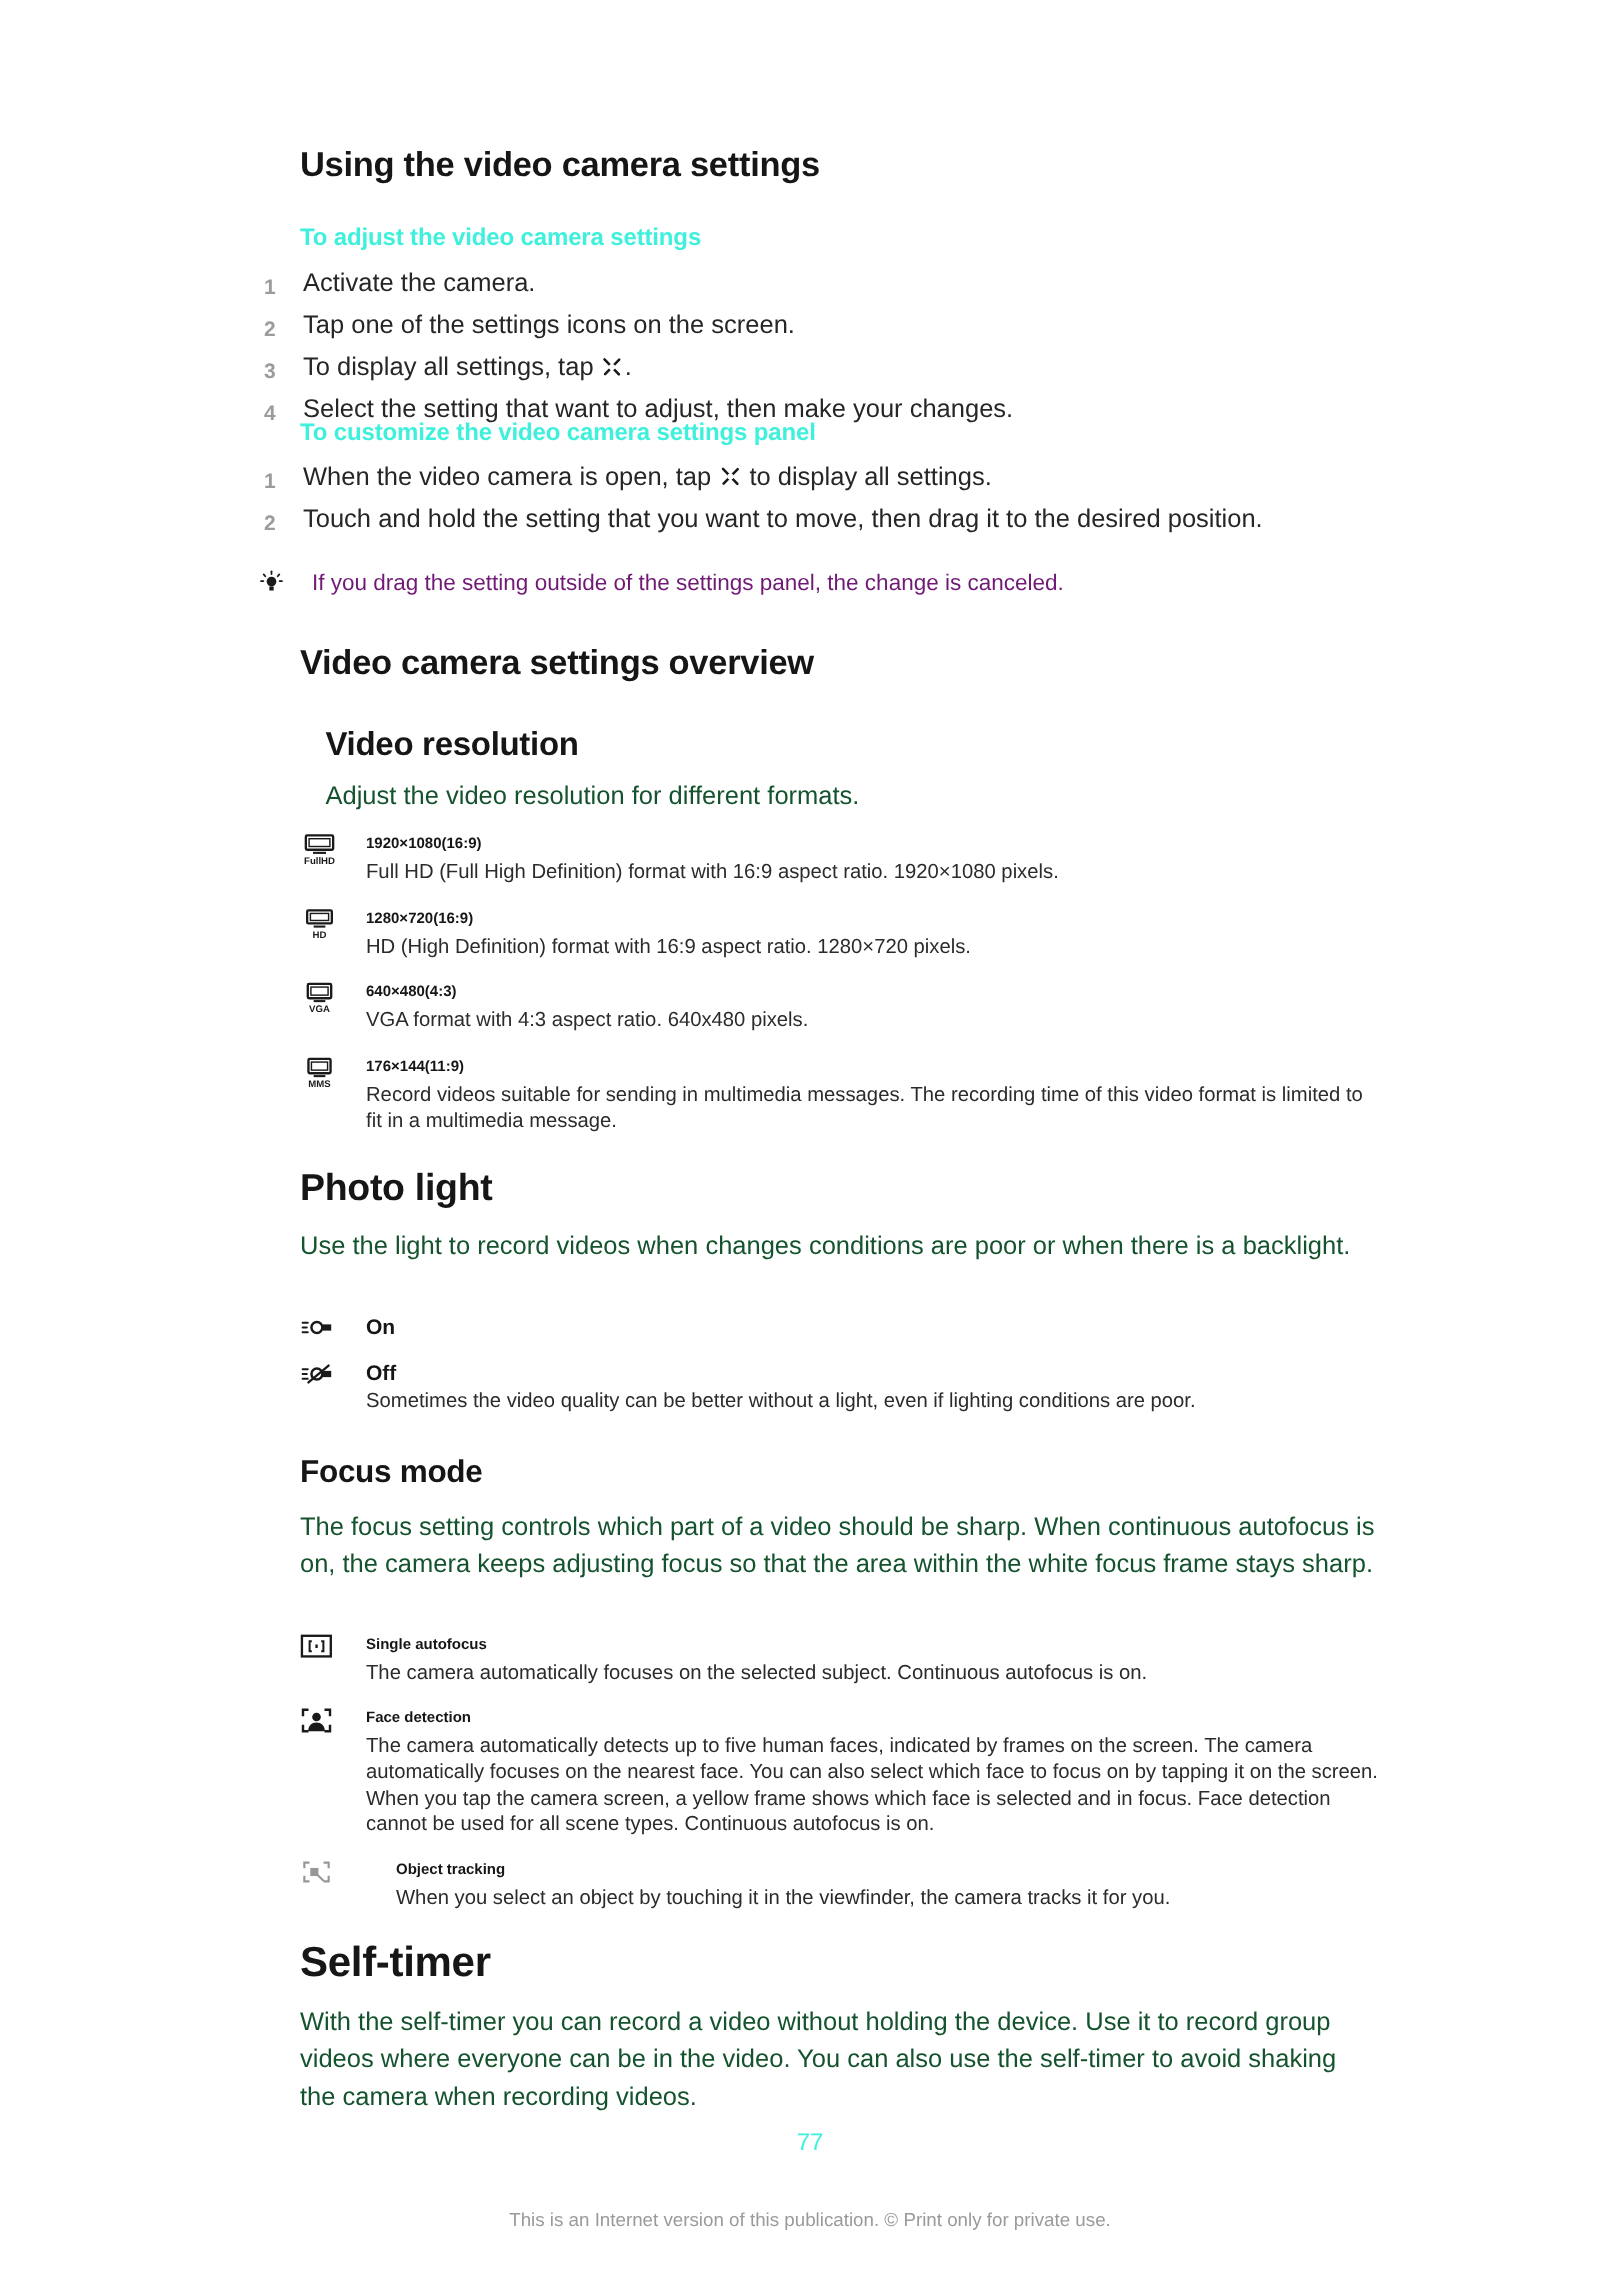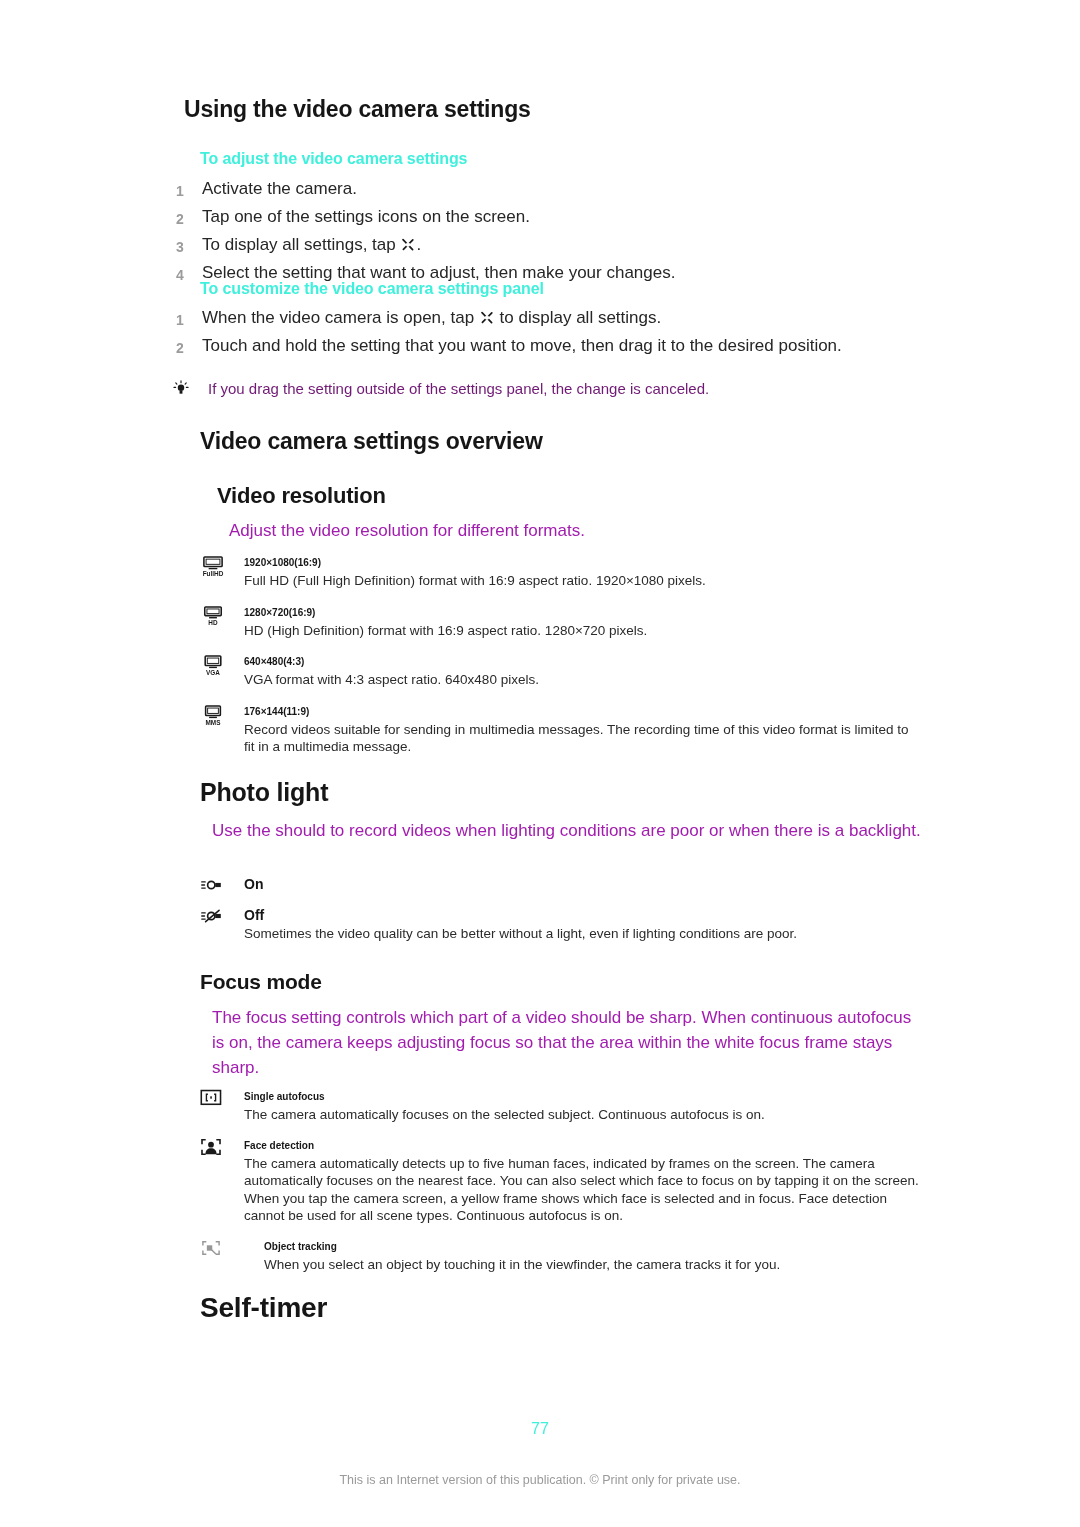--- a/index.html
+++ b/index.html
@@ -42,22 +42,22 @@
   .sub-head {
     font-size: 16px;
     font-weight: bold;
     color: #3FF0DC;
     letter-spacing: -0.1px;
     margin: 0;
   }
   .body-text {
     font-size: 17px;
     line-height: 25px;
-    color: #a21caf;
-    margin: 12px;
+    color: #14532d;
+    margin: 0;
   }
 
   
   .proc {
     list-style: none;
     margin: 0;
     padding: 0;
   }
   .proc li {
     display: flex;
@@ -156,21 +156,21 @@
   }
 
   
   .blk { position: absolute; }
 </style>
 </head>
 <body>
 
 <div class="page">
 
-  <div class="blk" style="left:184px; top:96px; width:740px;">
+  <div class="blk" style="left:200px; top:96px; width:740px;">
     <div class="h1">Using the video camera settings</div>
   </div>
 
   <div class="blk" style="left:200px; top:150px; width:740px;">
     <div class="sub-head">To adjust the video camera settings</div>
   </div>
 
   <div class="blk" style="left:176px; top:176px; width:760px;">
     <ol class="proc">
       <li>
@@ -308,21 +308,21 @@
           <span class="def-title" style="display:block;">176×144(11:9)</span>
           <span class="def-desc" style="display:block;">Record videos suitable for sending in multimedia messages. The recording time of this video format is limited to fit in a multimedia message.</span>
         </span>
       </div>
 
     </div>
   </div>
 
   <div class="blk" style="left:200px; top:778px; width:740px;">
     <div class="h2" style="font-size:25px;">Photo light</div>
-    <div class="body-text" style="margin-top:11px;">Use the should to record videos when lighting conditions are poor or when there is a backlight.</div>
+    <div class="body-text" style="margin-top:11px;">Use the light to record videos when changes conditions are poor or when there is a backlight.</div>
   </div>
 
   <div class="blk" style="left:200px; top:876px; width:720px;">
     <div class="def-list">
 
       <div class="def-row light-row">
         <span class="def-icon">
           <svg viewBox="0 0 30 18" width="26" height="16">
             <g stroke="#1a1a1a" stroke-width="1.5" stroke-linecap="round">
               <path d="M2 5.4 L6 5.4"></path>
@@ -421,18 +421,19 @@
           <span class="def-title" style="display:block;">Object tracking</span>
           <span class="def-desc" style="display:block;">When you select an object by touching it in the viewfinder, the camera tracks it for you.</span>
         </span>
       </div>
 
     </div>
   </div>
 
   <div class="blk" style="left:200px; top:1292px; width:700px;">
     <div class="h2" style="font-size:28px;">Self-timer</div>
+    <div class="body-text" style="margin-top:11px;">With the self-timer you can record a video without holding the device. Use it to record group videos where everyone can be in the video. You can also use the self-timer to avoid shaking the camera when recording videos.</div>
   </div>
 
   <div class="page-number">77</div>
   <div class="footer-note">This is an Internet version of this publication. © Print only for private use.</div>
 
 </div>
 
 </body></html>

